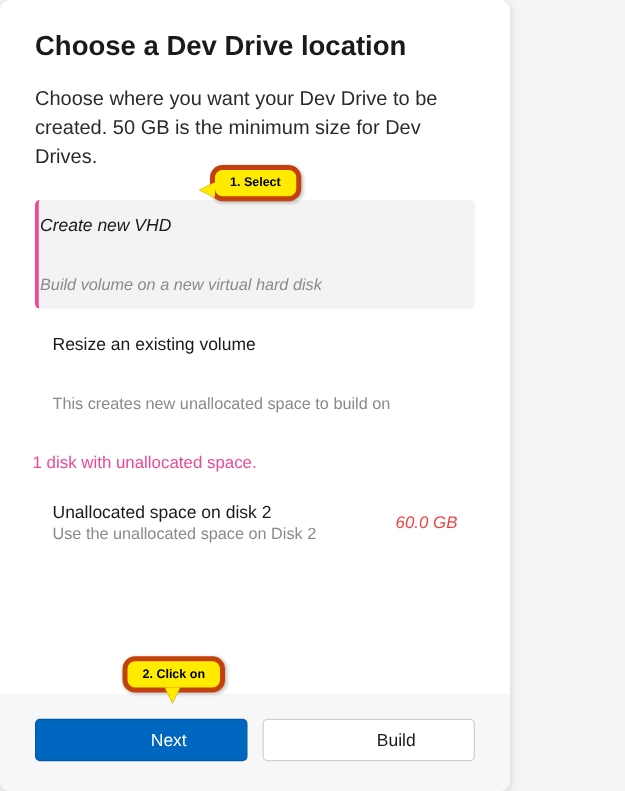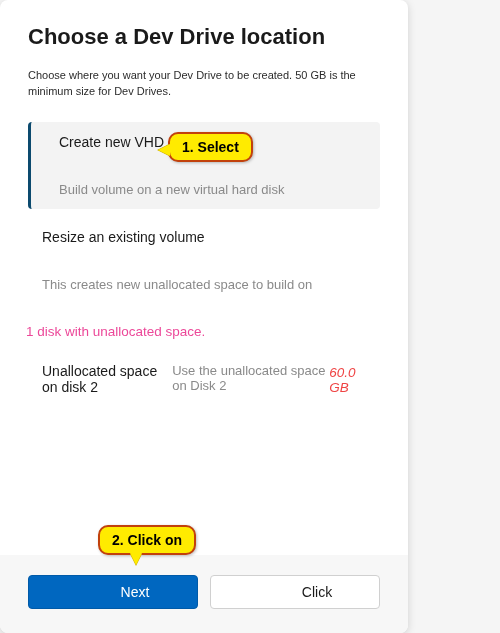--- a/index.html
+++ b/index.html
@@ -26,40 +26,41 @@
       box-shadow: 0 2px 8px rgba(0,0,0,0.15);
       position: relative;
     }
     .title {
       font-size: 22px;
       font-weight: 600;
       color: #1a1a1a;
       margin-bottom: 18px;
     }
     .subtitle {
-      font-size: 11px;
+      font-size: 16px;
       color: #2b2b2b;
       line-height: 1.45;
       margin-bottom: 22px;
     }
     .options {
       display: flex;
       flex-direction: column;
       gap: 8px;
     }
     .option {
       padding: 12px 14px;
       border-radius: 4px;
       cursor: pointer;
       position: relative;
     }
     .option.selected {
       background: #f3f3f3;
-      border-left: 3px solid #0c4a6e;
-      padding-left: 28px;
+      border-left: 3px solid #ec4899;
+      padding-left: 1px;
+      font-style: italic;
     }
     .option-title {
       font-size: 14px;
       color: #1a1a1a;
       margin-bottom: 2px;
     }
     .option-desc {
       font-size: 13px;
       color: #8a8a8a;
       margin-top: 32px;
@@ -74,21 +75,21 @@
     .disk-option {
       padding: 10px 14px;
       display: flex;
       justify-content: space-between;
       align-items: center;
       cursor: pointer;
       border-radius: 4px;
     }
     .disk-left {
       display: flex;
-      flex-direction: row;
+      flex-direction: column;
     }
     .disk-title {
       font-size: 14px;
       color: #1a1a1a;
       margin-bottom: 2px;
     }
     .disk-desc {
       font-size: 13px;
       color: #8a8a8a;
     }
@@ -125,24 +126,24 @@
       border-color: #005aa8;
     }
     .btn-secondary {
       background: #ffffff;
       color: #1a1a1a;
       border-color: #d0d0d0;
     }
     .callout {
       position: absolute;
       background: #ffeb00;
-      border: 2px solid #c2410c;
+      border: 4px solid #c2410c;
       border-radius: 10px;
       padding: 5px 12px;
-      font-size: 14px;
+      font-size: 10px;
       font-weight: 700;
       color: #000;
       box-shadow: 1px 1px 3px rgba(0,0,0,0.25);
       z-index: 10;
       white-space: nowrap;
     }
     .callout .tail {
       position: absolute;
       width: 0;
       height: 0;
@@ -200,21 +201,21 @@
   <div class="disk-option">
     <div class="disk-left">
       <div class="disk-title">Unallocated space on disk 2</div>
       <div class="disk-desc">Use the unallocated space on Disk 2</div>
     </div>
     <div class="disk-size">60.0 GB</div>
   </div>
 
   <div class="footer">
     <button class="btn btn-primary">Next</button>
-    <button class="btn btn-secondary">Click</button>
+    <button class="btn btn-secondary">Build</button>
   </div>
 
   <div class="callout callout1">
     <span>1. Select</span>
     <span class="tail"></span>
   </div>
 
   <div class="callout callout2">
     <span>2. Click on</span>
     <span class="tail"></span>

